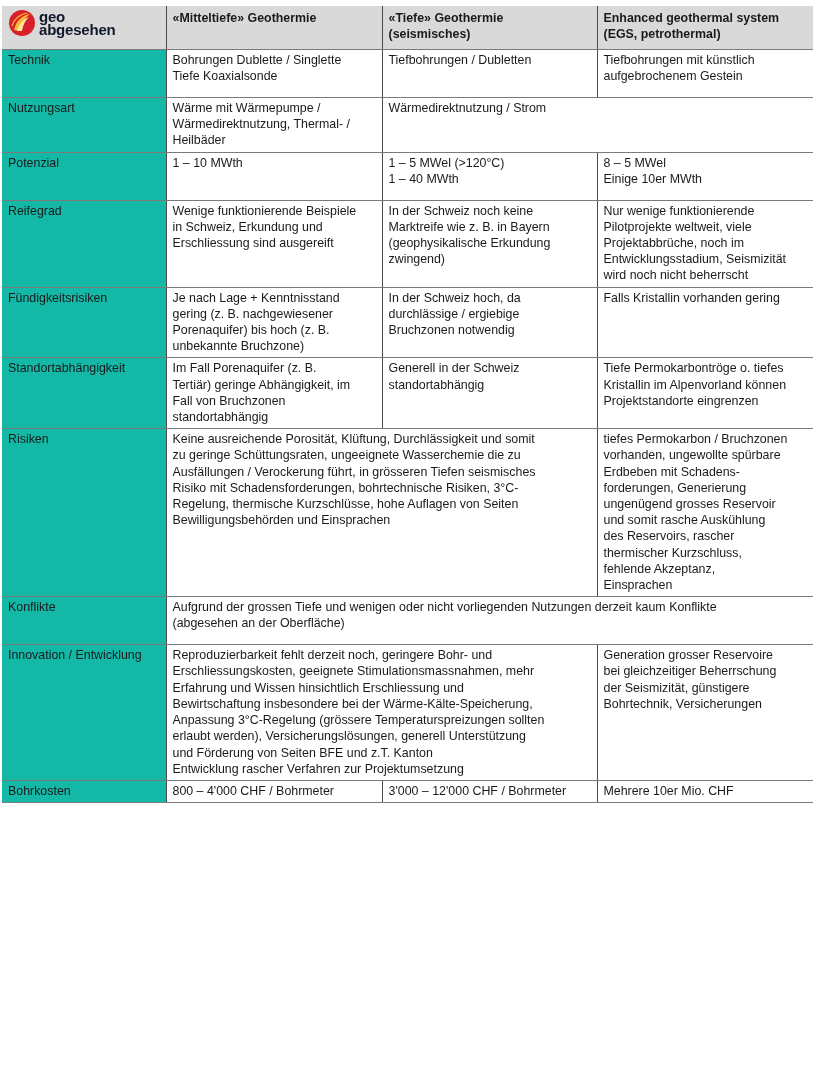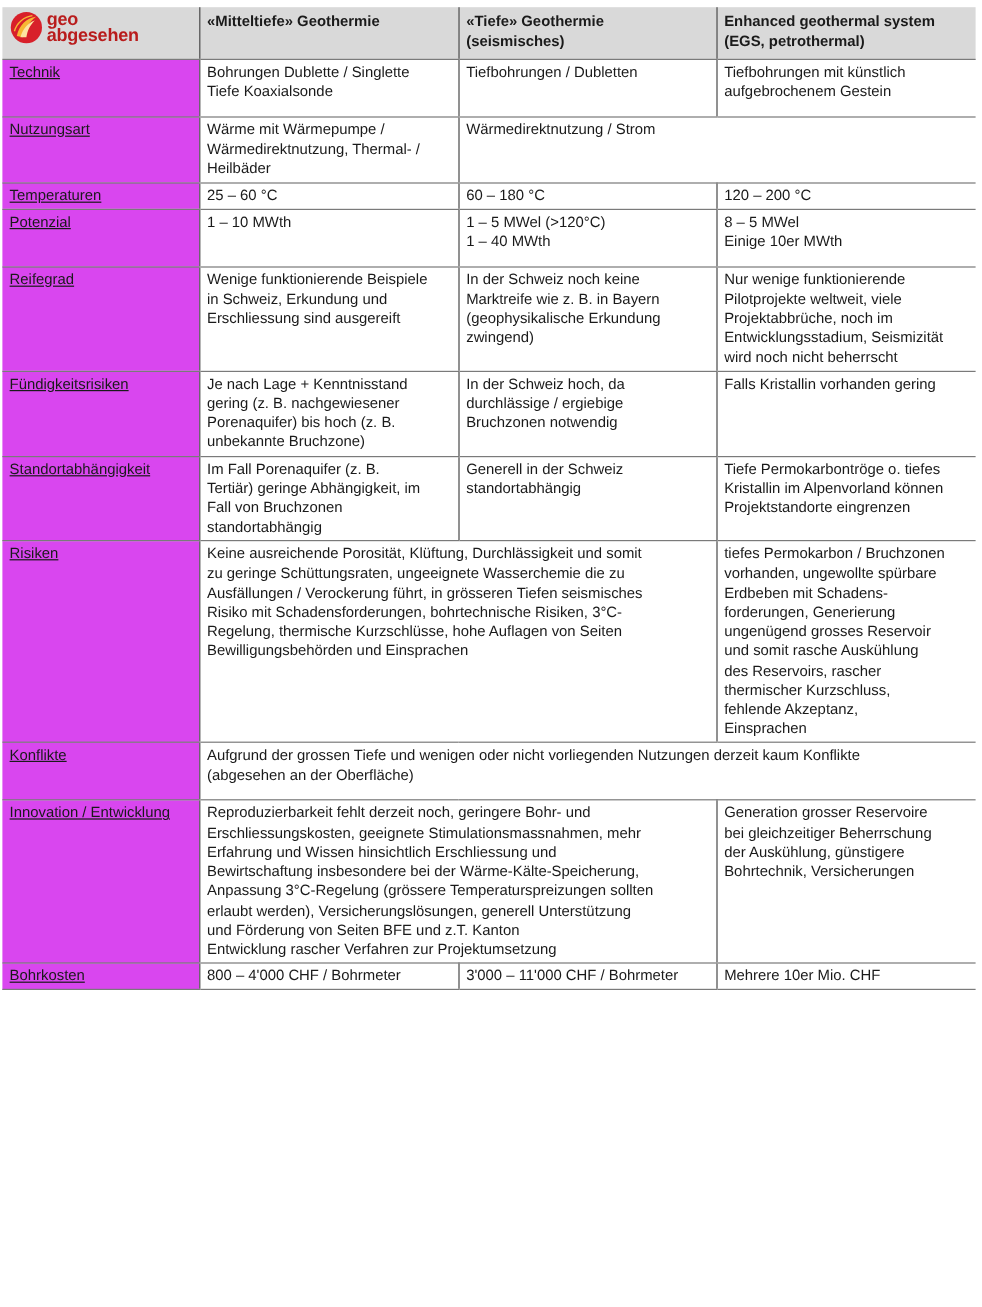--- a/index.html
+++ b/index.html
@@ -27,25 +27,24 @@
   }
   table.cmp tr > :first-child { border-left: none; }
   table.cmp thead th {
     background: #d9d9d9;
     font-weight: bold;
     border-top: none;
     padding-top: 4px;
     height: 36px;
   }
   table.cmp tbody td.label {
-    background: #d946ef;
-    text-decoration: underline;
+    background: #14b8a6;
   }
   .logo { display: flex; align-items: center; gap: 3px; margin-top: -1px; }
-  .logo-text { color: #b91c1c; font-weight: bold; font-size: 15px; line-height: 13px; letter-spacing: -0.2px; }
+  .logo-text { color: #0f172a; font-weight: bold; font-size: 15px; line-height: 13px; letter-spacing: -0.2px; }
   .logo-text span { display: block; }
   .multi { white-space: pre-line; }
   tr.h48 td { height: 42px; }
 </style>
 </head>
 <body>
 
 <div class="doc">
   <table class="cmp">
     <colgroup>
@@ -85,26 +84,20 @@
         <td class="multi">Tiefbohrungen / Dubletten</td>
         <td class="multi">Tiefbohrungen mit künstlich
 aufgebrochenem Gestein</td>
       </tr>
       <tr>
         <td class="label">Nutzungsart</td>
         <td class="multi">Wärme mit Wärmepumpe /
 Wärmedirektnutzung, Thermal- /
 Heilbäder</td>
         <td class="multi" colspan="2">Wärmedirektnutzung / Strom</td>
-      </tr>
-      <tr>
-        <td class="label">Temperaturen</td>
-        <td>25 – 60 °C</td>
-        <td>60 – 180 °C</td>
-        <td>120 – 200 °C</td>
       </tr>
       <tr class="h48">
         <td class="label">Potenzial</td>
         <td class="multi">1 – 10 MWth</td>
         <td class="multi">1 – 5 MWel (&gt;120°C)
 1 – 40 MWth</td>
         <td class="multi">8 – 5 MWel
 Einige 10er MWth</td>
       </tr>
       <tr>
@@ -174,24 +167,24 @@
         <td class="multi" colspan="2">Reproduzierbarkeit fehlt derzeit noch, geringere Bohr- und
 Erschliessungskosten, geeignete Stimulationsmassnahmen, mehr
 Erfahrung und Wissen hinsichtlich Erschliessung und
 Bewirtschaftung insbesondere bei der Wärme-Kälte-Speicherung,
 Anpassung 3°C-Regelung (grössere Temperaturspreizungen sollten
 erlaubt werden), Versicherungslösungen, generell Unterstützung
 und Förderung von Seiten BFE und z.T. Kanton
 Entwicklung rascher Verfahren zur Projektumsetzung</td>
         <td class="multi">Generation grosser Reservoire
 bei gleichzeitiger Beherrschung
-der Auskühlung, günstigere
+der Seismizität, günstigere
 Bohrtechnik, Versicherungen</td>
       </tr>
       <tr>
         <td class="label">Bohrkosten</td>
         <td>800 – 4'000 CHF / Bohrmeter</td>
-        <td>3'000 – 11'000 CHF / Bohrmeter</td>
+        <td>3'000 – 12'000 CHF / Bohrmeter</td>
         <td>Mehrere 10er Mio. CHF</td>
       </tr>
     </tbody>
   </table>
 </div>
 
 </body></html>

